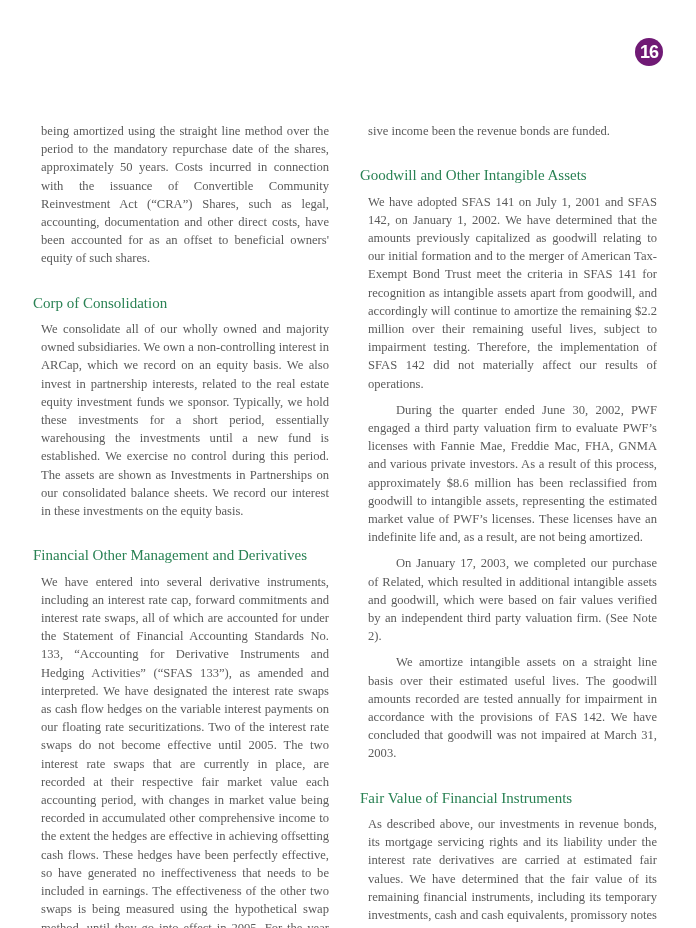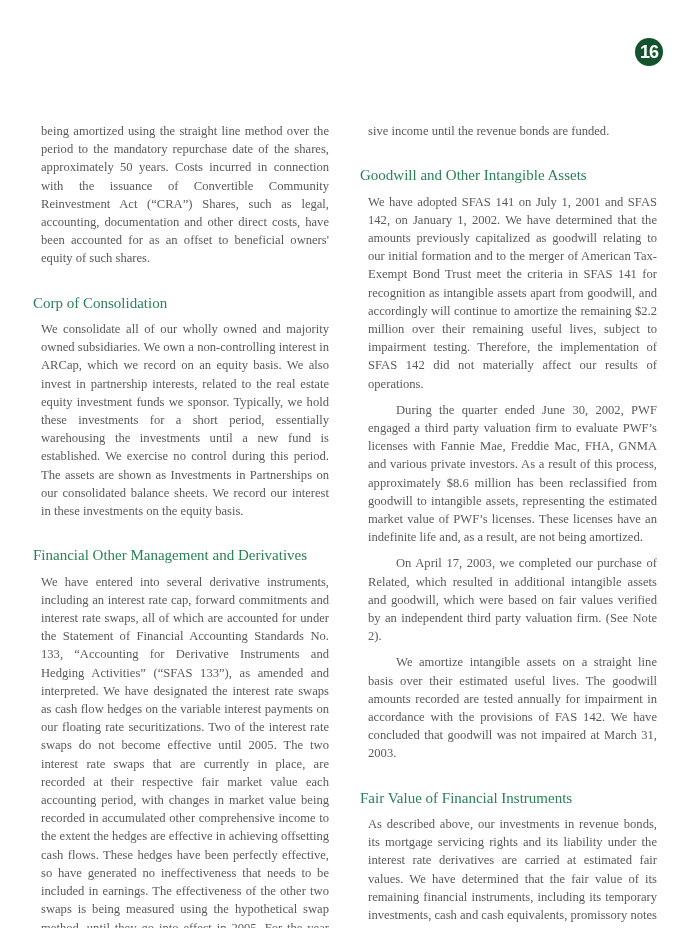--- a/index.html
+++ b/index.html
@@ -1,19 +1,19 @@
 <!DOCTYPE html>
 <html><head>
 <meta charset="utf-8">
 <style>
   html, body { margin: 0; padding: 0; background: #ffffff; }
   body { width: 696px; height: 928px; position: relative; overflow: hidden;
          font-family: "Liberation Serif", "DejaVu Serif", serif; }
   .page-badge { position: absolute; left: 635px; top: 38px; width: 28px; height: 28px;
-                border-radius: 50%; background: #14532d; color: #fff;
+                border-radius: 50%; background: #701a75; color: #fff;
                 font-family: "Liberation Sans", "DejaVu Sans", sans-serif; font-weight: bold;
                 font-size: 18px; line-height: 28px; text-align: center; letter-spacing: -1px; }
   .col { position: absolute; top: 114px; width: 304px; color: #5a5a5a;
          font-size: 12.6px; line-height: 18.2px; text-align: justify; }
   .col.left { left: 33px; }
   .col.right { left: 360px; width: 305px; }
   .col p { margin: 8px; }
   .col p.indent { text-indent: 28px; }
   .col h3 { margin: 0; font-weight: normal; color: #2a8254; font-size: 15px; line-height: 18.2px; }
   .gap { height: 18.2px; }
@@ -27,25 +27,25 @@
   <p>being amortized using the straight line method over the period to the mandatory repurchase date of the shares, approximately 50 years. Costs incurred in connection with the issuance of Convertible Community Reinvestment Act (“CRA”) Shares, such as legal, accounting, documentation and other direct costs, have been accounted for as an offset to beneficial owners' equity of such shares.</p>
   <div class="gap"></div>
   <h3>Corp of Consolidation</h3>
   <p>We consolidate all of our wholly owned and majority owned subsidiaries.  We own a non-controlling interest in ARCap, which we record on an equity basis.  We also invest in partnership interests, related to the real estate equity investment funds we sponsor. Typically, we hold these investments for a short period, essentially warehousing the investments until a new fund is established.  We exercise no control during this period.  The assets are shown as Investments in Partnerships on our consolidated balance sheets.  We record our interest in these investments on the equity basis.</p>
   <div class="gap"></div>
   <h3>Financial Other Management and Derivatives</h3>
   <p>We have entered into several derivative instruments, including an interest rate cap, forward commitments and interest rate swaps, all of which are accounted for under the Statement of Financial Accounting Standards No. 133, “Accounting for Derivative Instruments and Hedging Activities” (“SFAS 133”), as amended and interpreted.  We have designated the interest rate swaps as cash flow hedges on the variable interest payments on our floating rate securitizations.  Two of the interest rate swaps do not become effective until 2005.  The two interest rate swaps that are currently in place, are recorded at their respective fair market value each accounting period, with changes in market value being recorded in accumulated other comprehensive income to the extent the hedges are effective in achieving offsetting cash flows.  These hedges have been perfectly effective, so have generated no ineffectiveness that needs to be included in earnings. The effectiveness of the other two swaps is being measured using the hypothetical swap method, until they go into effect in 2005. For the year ended December 31, 2003, there was no ineffectiveness related to these two swaps.  Had there been any ineffectiveness or should there be any ineffectiveness in the future, the amount would have been or will flow through our consolidated statements of income.  The interest rate cap, although designed to mitigate our exposure to rising interest rates, was not designated as a hedging derivative; therefore, any change in fair market value flows through the consolidated statements of income, where it is included in interest income.  The forward commitments create derivative instruments under SFAS 133, which have been designated as cash flow hedges of the anticipated funding of the revenue bonds, and, as such, are recorded at fair value, with changes in fair value recorded in accumulated other comprehen-</p>
 </div>
 
 <div class="col right">
-  <p>sive income until the revenue bonds are funded.</p>
+  <p>sive income been the revenue bonds are funded.</p>
   <div class="gap"></div>
   <h3>Goodwill and Other Intangible Assets</h3>
   <p>We have adopted SFAS 141 on July 1, 2001 and SFAS 142, on January 1, 2002.  We have determined that the amounts previously capitalized as goodwill relating to our initial formation and to the merger of American Tax-Exempt Bond Trust meet the criteria in SFAS 141 for recognition as intangible assets apart from goodwill, and accordingly will continue to amortize the remaining $2.2 million over their remaining useful lives, subject to impairment testing.  Therefore, the implementation of SFAS 142 did not materially affect our results of operations.</p>
   <p class="indent">During the quarter ended June 30, 2002, PWF engaged a third party valuation firm to evaluate PWF’s licenses with Fannie Mae, Freddie Mac, FHA, GNMA and various private investors. As a result of this process, approximately $8.6 million has been reclassified from goodwill to intangible assets, representing the estimated market value of PWF’s licenses.  These licenses have an indefinite life and, as a result, are not being amortized.</p>
-  <p class="indent">On April 17, 2003, we completed our purchase of Related, which resulted in additional intangible assets and goodwill, which were based on fair values verified by an independent third party valuation firm.  (See Note 2).</p>
+  <p class="indent">On January 17, 2003, we completed our purchase of Related, which resulted in additional intangible assets and goodwill, which were based on fair values verified by an independent third party valuation firm.  (See Note 2).</p>
   <p class="indent">We amortize intangible assets on a straight line basis over their estimated useful lives.  The goodwill amounts recorded are tested annually for impairment in accordance with the provisions of FAS 142.  We have concluded that goodwill was not impaired at March 31, 2003.</p>
   <div class="gap"></div>
   <h3>Fair Value of Financial Instruments</h3>
   <p>As described above, our investments in revenue bonds, its mortgage servicing rights and its liability under the interest rate derivatives are carried at estimated fair values.  We have determined that the fair value of its remaining financial instruments, including its temporary investments, cash and cash equivalents, promissory notes receivable, mortgage notes receivable and borrowings approximate their carrying values at December 31, 2003 and 2002.</p>
   <div class="gap"></div>
   <p>Effective July 1, 2001, we began operation of a new wholly owned, taxable subsidiary, CM Corp., which conducts most of our taxable business, including our mortgage servicing activities and fund management activities in which we may engage.  We provide for income taxes in accordance with Statement of Financial Accounting Standards No. 109, “Accounting for Income Taxes” (“FAS 109”).  FAS 109 requires the recognition of deferred tax assets and liabilities for the expected future tax consequences of temporary differences between the financial statement carrying amounts and the tax basis of assets and liabilities.</p>
 </div>
 
 </body></html>

